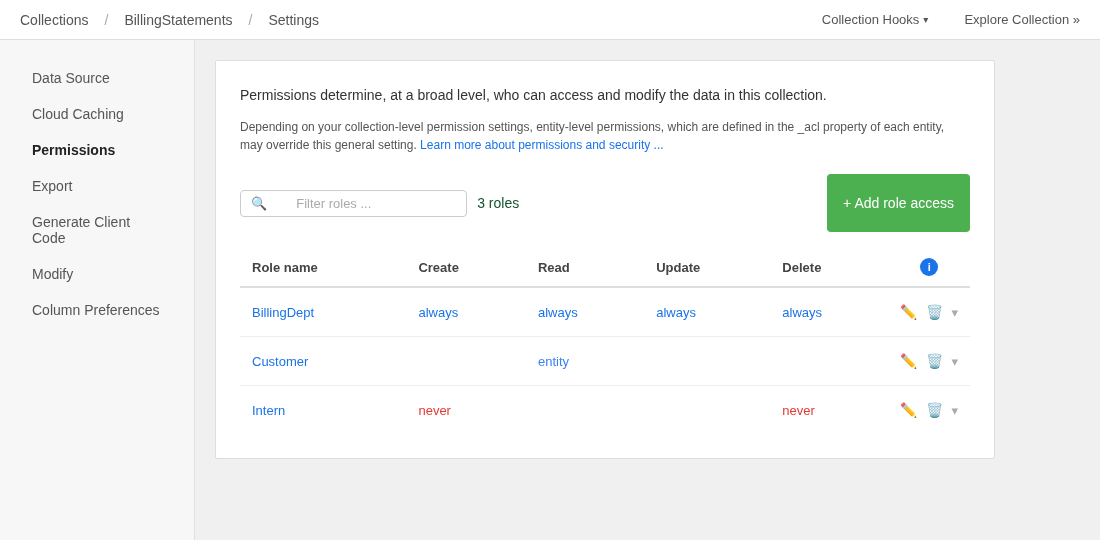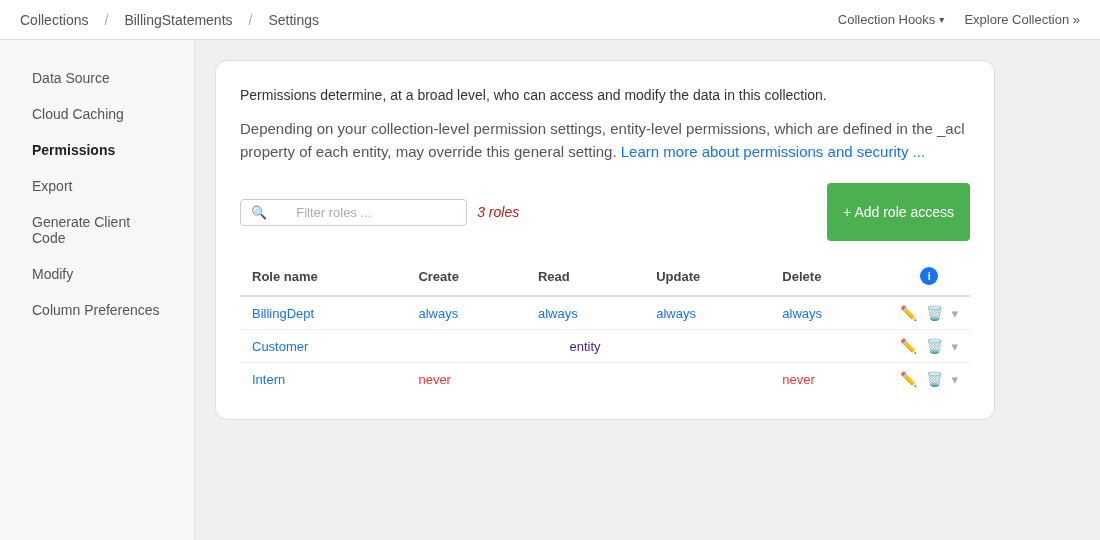--- a/index.html
+++ b/index.html
@@ -8,21 +8,21 @@
     
     .top-nav {
       display: flex; align-items: center; justify-content: space-between;
       background: #fff; border-bottom: 1px solid #ddd;
       padding: 0 20px; height: 40px;
     }
     .breadcrumb { display: flex; align-items: center; gap: 16px; font-size: 14px; color: #555; }
     .breadcrumb a { color: #555; text-decoration: none; }
     .breadcrumb .sep { color: #aaa; }
     .breadcrumb .current { color: #555; font-weight: 500; }
-    .top-nav-right { display: flex; align-items: center; gap: 20px; }
+    .top-nav-right { display: flex; align-items: center; gap: 36px; }
     .top-nav-btn {
       display: flex; align-items: center; gap: 4px;
       color: #555; font-size: 13px; cursor: pointer; text-decoration: none;
     }
     .top-nav-btn .caret { font-size: 10px; }
 
     
     .layout { display: flex; height: calc(100vh - 40px); }
 
     
@@ -31,63 +31,63 @@
       padding: 20px 0; flex-shrink: 0;
     }
     .sidebar-item {
       padding: 10px 32px; cursor: pointer; color: #555; font-size: 14px;
     }
     .sidebar-item.active { font-weight: 700; color: #222; }
 
     
     .main { flex: 1; padding: 20px; overflow-y: auto; }
     .card {
-      background: #fff; border: 1px solid #ddd; border-radius: 12px;
+      background: #fff; border: 1px solid #ddd; border-radius: 2px;
       padding: 24px; max-width: 780px;
     }
 
     
     .description { font-size: 14px; color: #333; margin-bottom: 12px; line-height: 1.5; }
-    .description-sub { font-size: 15px; color: #555; margin-bottom: 20px; line-height: 1.5; }
+    .description-sub { font-size: 12px; color: #555; margin-bottom: 20px; line-height: 1.5; }
     .description-sub a { color: #1a73e8; text-decoration: none; }
 
     
     .toolbar { display: flex; align-items: center; justify-content: space-between; margin-bottom: 16px; }
     .filter-wrap { display: flex; align-items: center; gap: 10px; }
     .filter-input-wrap {
       display: flex; align-items: center;
       border: 1px solid #ccc; border-radius: 4px; background: #fff;
       padding: 5px 10px; gap: 6px;
     }
     .filter-input-wrap input {
       border: none; outline: none; font-size: 13px; color: #555; width: 160px;
       background: transparent;
       margin-left: 23px;
     }
     .filter-input-wrap input::placeholder { color: #aaa; }
     .search-icon { color: #aaa; font-size: 13px; }
-    .roles-count { font-size: 14px; color: #b91c1c; font-style: italic; }
+    .roles-count { font-size: 14px; color: #14532d; }
     .add-btn {
       background: #4caf50; color: #fff; border: none; border-radius: 4px;
       padding: 21px 16px; font-size: 14px; cursor: pointer; font-weight: 500;
     }
 
     
     .perm-table { width: 100%; border-collapse: collapse; }
     .perm-table thead tr { border-bottom: 2px solid #ddd; }
     .perm-table th {
       text-align: left; padding: 10px 12px; font-size: 13px; font-weight: 600; color: #444;
     }
     .perm-table th.info-col { width: 40px; text-align: center; }
     .perm-table td {
-      padding: 8px 12px; font-size: 13px; color: #333; border-bottom: 1px solid #eee;
+      padding: 16px 12px; font-size: 13px; color: #333; border-bottom: 1px solid #eee;
     }
     .perm-table tr:last-child td { border-bottom: none; }
     .perm-table .val-always { color: #1a73e8; }
-    .perm-table .val-entity { color: #4c1d95; text-align: center; }
+    .perm-table .val-entity { color: #3b82f6; }
     .perm-table .val-never { color: #e53935; }
     .perm-table .role-name { color: #1a73e8; font-weight: 500; }
 
     .actions { display: flex; align-items: center; gap: 8px; justify-content: flex-end; }
     .action-icon { color: #999; cursor: pointer; font-size: 14px; }
     .chevron-icon { color: #aaa; cursor: pointer; font-size: 13px; }
 
     .info-icon {
       display: inline-flex; align-items: center; justify-content: center;
       width: 18px; height: 18px; border-radius: 50%; background: #1a73e8;

